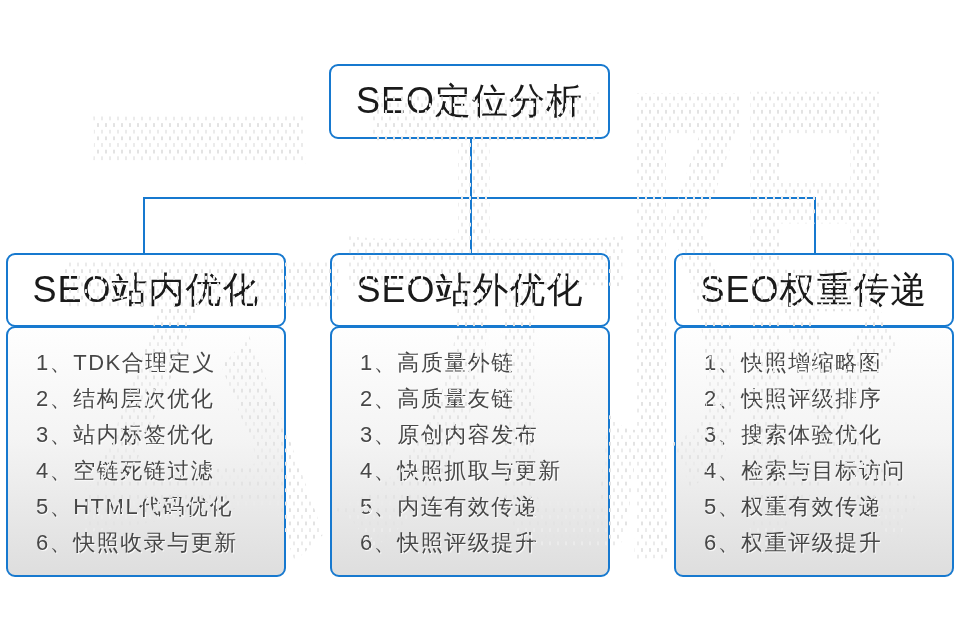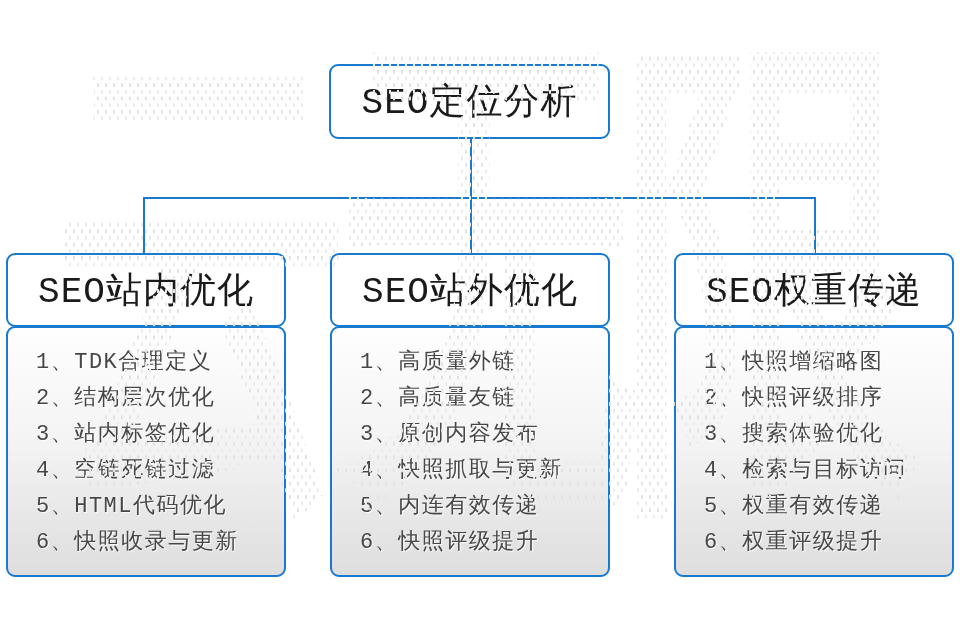--- a/index.html
+++ b/index.html
@@ -1,18 +1,18 @@
 <!DOCTYPE html>
 <html><head>
 <meta charset="utf-8">
 <style>
   html,body{margin:0;padding:0;background:#ffffff;}
   .stage{
     position:relative;width:960px;height:641px;overflow:hidden;background:#ffffff;
-    font-family:Liberation Mono, monospace;
+    font-family:Liberation Sans, sans-serif;
   }
   
   .watermark{
     position:absolute;left:14px;top:52px;width:932px;height:575px;
     font-size:300px;line-height:1.05;letter-spacing:-16px;font-weight:700;
     text-align:center;white-space:nowrap;
     transform:scaleY(1.66);transform-origin:50% 0;
     background-image:
       radial-gradient(circle,#e3e3e3 1.3px,rgba(255,255,255,0) 1.45px),
       radial-gradient(circle,#ebebeb 1.3px,rgba(255,255,255,0) 1.45px);

